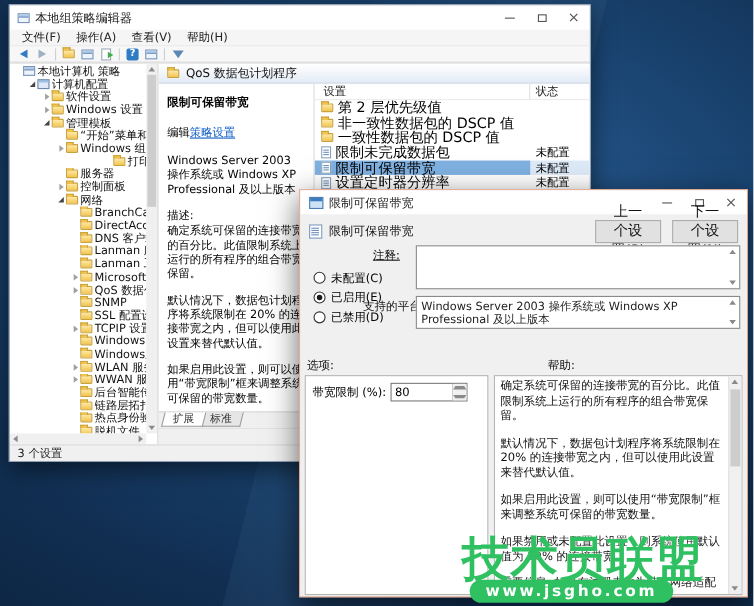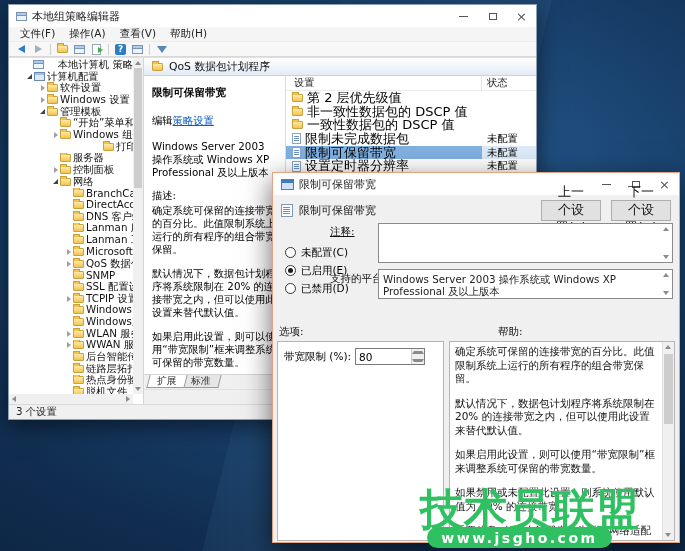--- a/index.html
+++ b/index.html
@@ -228,21 +228,21 @@
         <span class="tb-sep"></span>
         <span class="tb-icon">
           <span class="ic-filter"></span>
         </span>
       </div>
 
     <div class="mw-body">
 
       <div id="tree-panel">
         <div id="tree-items">
-            <div class="tree-item" style="padding-left: 3px; justify-content: space-between;">
+            <div class="tree-item" style="padding-left: 3px;">
               <span class="exp"></span>
               <span class="ticon">
                 <span class="i-console"></span>
               </span>
               <span class="tlabel">本地计算机 策略</span>
             </div>
             <div class="tree-item" style="padding-left: 16px;">
               <span class="exp">
                 <span class="exp-expanded"></span>
               </span>
@@ -601,21 +601,21 @@
           <div class="radio-row">
             <span class="radio checked"></span>
             <span class="radio-label">已启用(E)</span>
           </div>
           <div class="radio-row">
             <span class="radio"></span>
             <span class="radio-label">已禁用(D)</span>
           </div>
         </div>
 
-      <div class="dlg-label" style="left:57px; top:30px;text-decoration:underline;">注释:</div>
+      <div class="dlg-label" style="left:66px; top:30px;text-decoration:underline;">注释:</div>
       <div class="comment-box">
         <span></span>
         <div class="box-arrows">
           <span class="tri-up"></span>
           <span class="tri-down"></span>
         </div>
       </div>
 
       <div class="dlg-label" style="left:57px; top:77px;">支持的平台:</div>
       <div class="platform-box">

